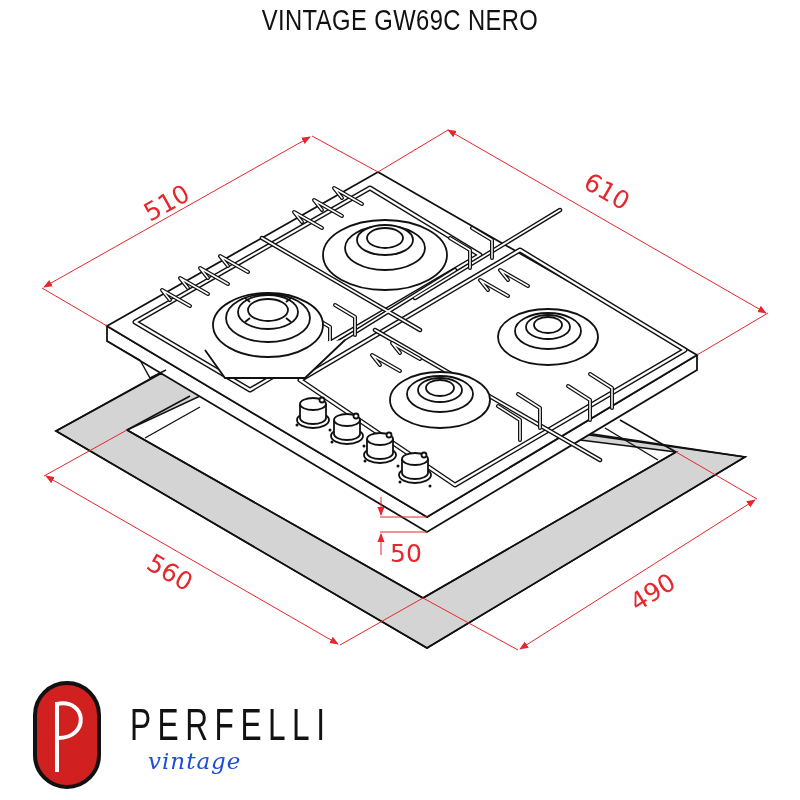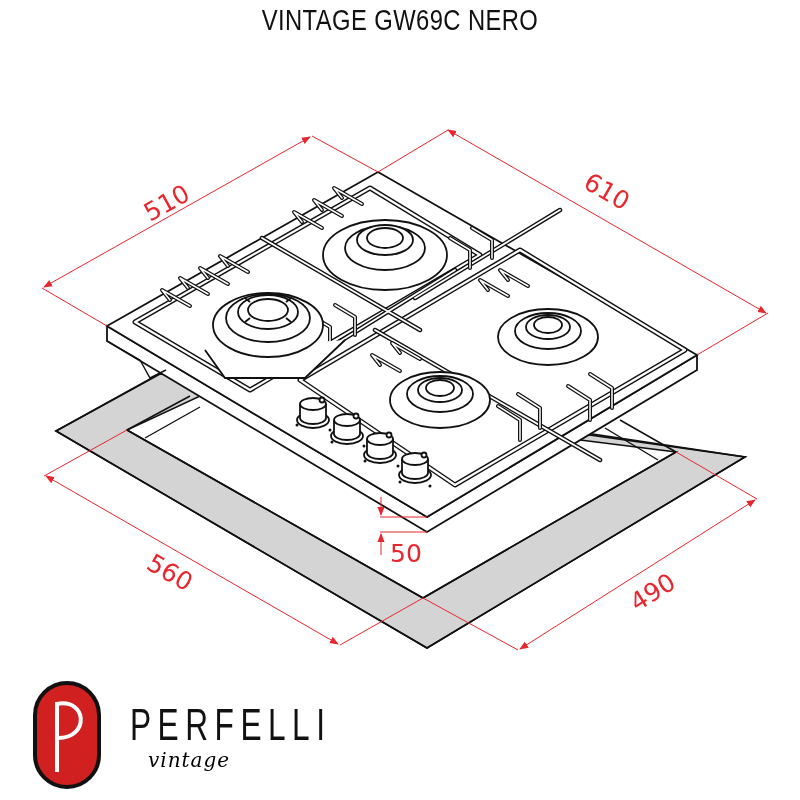--- a/index.html
+++ b/index.html
@@ -2,21 +2,21 @@
 <html><head>
 <meta charset="utf-8">
 <style>
   html, body { margin:0; padding:0; background:#ffffff; }
   body { width:800px; height:800px; position:relative; overflow:hidden; font-family:"Liberation Sans", sans-serif; }
   #title { position:absolute; top:4px; left:0; width:800px; text-align:center; font-family:"Liberation Sans", sans-serif; font-size:29px; letter-spacing:0.5px; color:#111; transform:scaleX(0.82); transform-origin:center; font-weight:normal; }
   svg#diagram { position:absolute; left:0; top:0; }
   .dim-text { font-family:"DejaVu Sans", sans-serif; font-size:25px; fill:#e8262d; }
   #logo { position:absolute; left:32px; top:680px; }
   #brand { position:absolute; left:130px; top:700px; font-family:"Liberation Sans", sans-serif; font-size:44px; letter-spacing:9px; color:#111; transform:scaleX(0.72); transform-origin:left; }
-  #sub { position:absolute; left:148px; top:748px; font-family:"DejaVu Serif", serif; font-style:italic; font-size:20px; color:#000000; letter-spacing:1px; }
+  #sub { position:absolute; left:148px; top:748px; font-family:"DejaVu Serif", serif; font-style:italic; font-size:23px; color:#1d4ed8; letter-spacing:1px; }
 </style>
 </head>
 <body>
 
 <div id="title">VINTAGE GW69C NERO</div>
 
 <svg id="diagram" width="800" height="800" viewBox="0 0 800 800">
   <defs>
     <marker id="arr" viewBox="0 0 10 10" refX="9" refY="5" markerWidth="9" markerHeight="9" orient="auto-start-reverse">
       <path d="M0,1 L10,5 L0,9 z" fill="#e8262d"></path>

